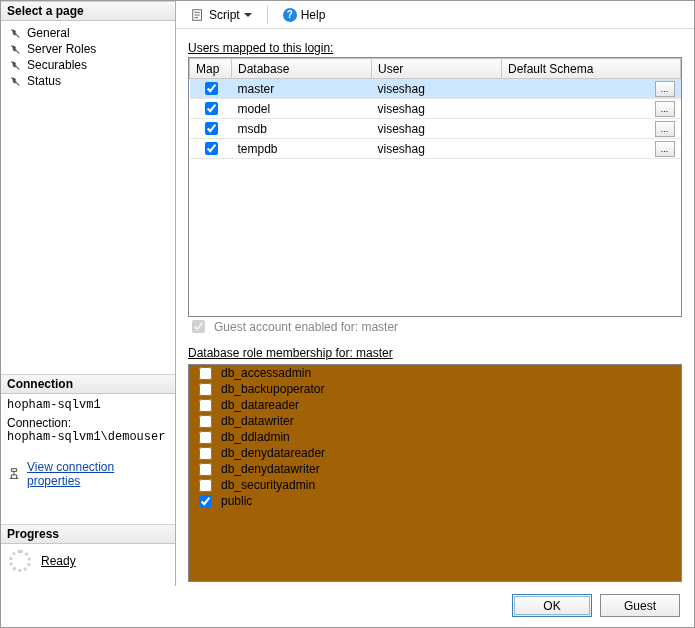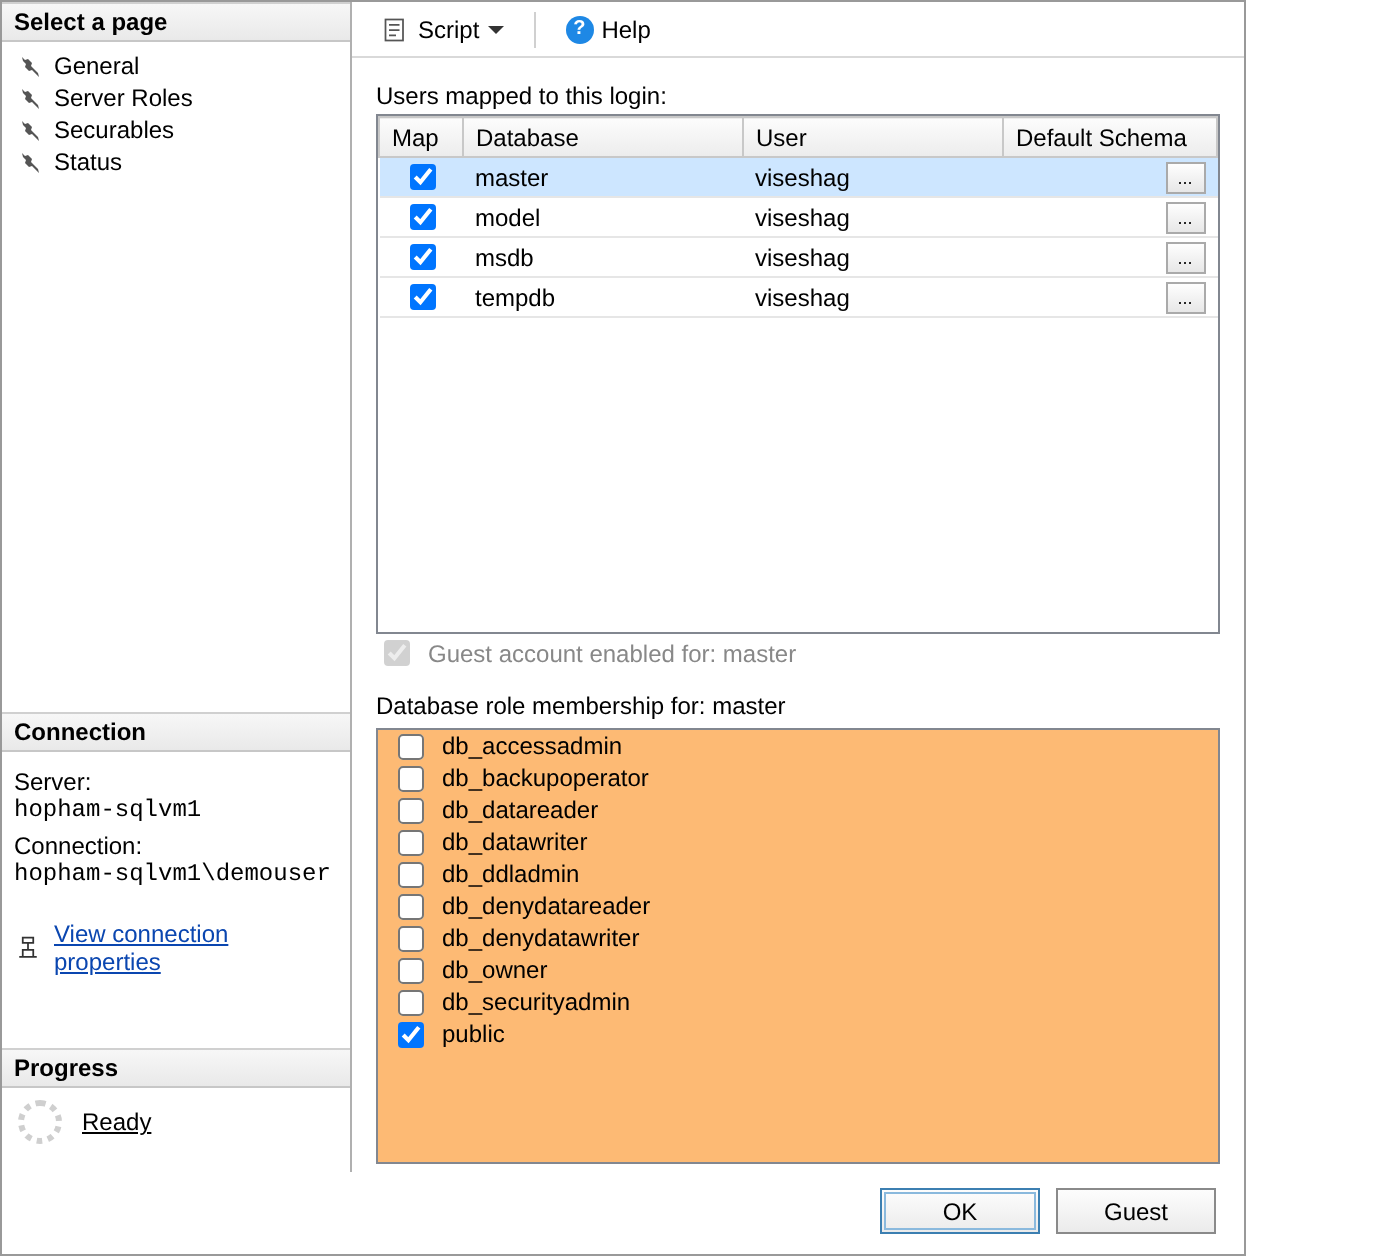--- a/index.html
+++ b/index.html
@@ -9,21 +9,21 @@
     font-size: 12px;
     color: #000;
     background: #fff;
     width: 695px;
     height: 628px;
     overflow: hidden;
   }
   .container {
     display: flex;
     flex-direction: column;
-    width: 623px;
+    width: 695px;
     height: 628px;
     border: 1px solid #999;
   }
   .main-area {
     display: flex;
     flex: 1;
     min-height: 0;
   }
   
   .left-panel {
@@ -119,21 +119,21 @@
   .dropdown-caret {
     width:0;height:0;border-left:4px solid transparent;border-right:4px solid transparent;border-top:4px solid #333;
   }
   .content {
     flex:1;
     padding: 8px 12px 4px 12px;
     display:flex;
     flex-direction:column;
     min-height:0;
   }
-  .label-line { margin: 4px 0 2px 0; }
+  .label-line { margin: 4px 0 2px 0; text-decoration: underline; }
   .grid-wrap {
     border:1px solid #828790;
     height: 260px;
     background:#fff;
     overflow:hidden;
   }
   table.grid {
     border-collapse: collapse;
     width:100%;
     table-layout: fixed;
@@ -177,21 +177,21 @@
   .guest-line {
     display:flex;align-items:center;gap:6px;
     color:#888;
   }
   .guest-line input { accent-color:#888; }
   .roles-wrap {
     border:1px solid #828790;
     flex:1;
     margin-top:2px;
     overflow-y:auto;
-    background:#fdba74;
+    background:#a16207;
   }
   .role-line {
     display:flex;align-items:center;gap:6px;
     padding:0 6px;
     height:16px;
   }
   
   .footer {
     display:flex;
     justify-content:flex-end;
@@ -253,21 +253,20 @@
               </svg>
           </span>
           <span>Status</span>
         </div>
       </div>
 
       <div class="spacer-flex"></div>
 
       <div class="section-header">Connection</div>
       <div class="conn-block">
-        <div class="conn-label">Server:</div>
         <div class="conn-value">hopham-sqlvm1</div>
         <div class="conn-label">Connection:</div>
         <div class="conn-value">hopham-sqlvm1\demouser</div>
       </div>
       <div class="conn-link">
         <span>
           <svg width="14" height="14" viewBox="0 0 16 16">
               <path stroke="#333" stroke-width="1" fill="none" d="M3 13h10M5 13V9h6v4M8 9V5M5 5h6V2H5z"></path>
             </svg>
         </span>
@@ -381,24 +380,20 @@
             <div class="role-line">
               <input type="checkbox" class="chk" style="">
               <span>db_denydatareader</span>
             </div>
             <div class="role-line">
               <input type="checkbox" class="chk" style="">
               <span>db_denydatawriter</span>
             </div>
             <div class="role-line">
               <input type="checkbox" class="chk" style="">
-              <span>db_owner</span>
-            </div>
-            <div class="role-line">
-              <input type="checkbox" class="chk" style="">
               <span>db_securityadmin</span>
             </div>
             <div class="role-line">
               <input type="checkbox" class="chk" checked="" style="">
               <span>public</span>
             </div>
           </div>
       </div>
     </div>
   </div>

